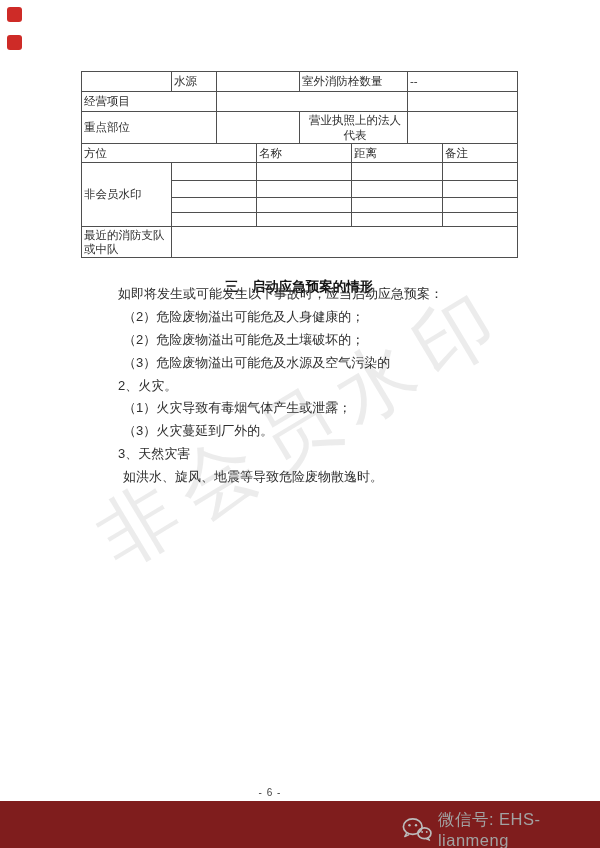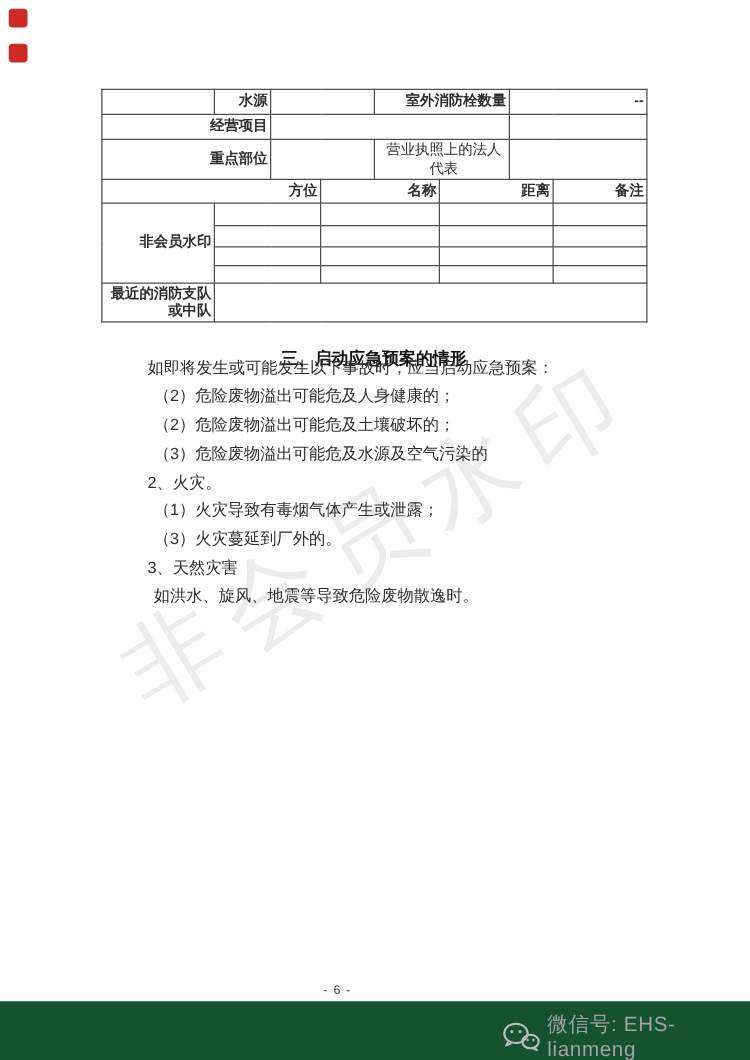--- a/index.html
+++ b/index.html
@@ -20,21 +20,21 @@
 
   table.doc-table {
     position:absolute; left:81px; top:71px; width:436px; z-index:2;
     border-collapse:collapse; table-layout:fixed;
   }
   .doc-table td {
     border:1px solid #4f4f4f; font-size:11.5px; color:#2e2e2e;
     padding:0 2px; line-height:1.25; vertical-align:middle;
     overflow:hidden;
   }
-  .doc-table td.c { text-align:right;font-weight:bold; }
+  .doc-table td.c { text-align:left; }
   .doc-table td.l { text-align:center; padding-left:5px; }
   tr.r1{height:20px;} tr.r2{height:20px;} tr.r3{height:32px;}
   tr.r4{height:19px;} tr.r5{height:18px;} tr.r6{height:17px;}
   tr.r7{height:15px;} tr.r8{height:14px;} tr.r9{height:31px;}
 
   .section-title {
     position:absolute; left:81px; top:262px; width:436px; z-index:2;
     text-align:center; font-size:13.5px; font-weight:bold; color:#141414;margin-top:16px;
   }
   .body-text { position:absolute; left:83px; top:283px; width:440px; z-index:2; }
@@ -44,21 +44,21 @@
     margin-left:35px;
   }
   .bodyline.indent { padding-left:5px; }
 
   .page-num {
     position:absolute; top:787px; left:82px; width:376px; z-index:2;
     text-align:center; font-size:10px; color:#3f3f3f; letter-spacing:1px;
   }
   .footer-bar {
     position:absolute; left:0; top:801px; width:600px; height:47px;
-    background:#14532d; z-index:2;
+    background:#7f1d1d; z-index:2;
   }
   .wechat-wrap {
     position:absolute; left:402px; top:8px; display:flex;
     align-items:center; gap:6px;
   }
   .wechat-label { font-size:16.5px; color:#a2a2a2; letter-spacing:0.5px; }
 </style>
 </head>
 <body>
 

